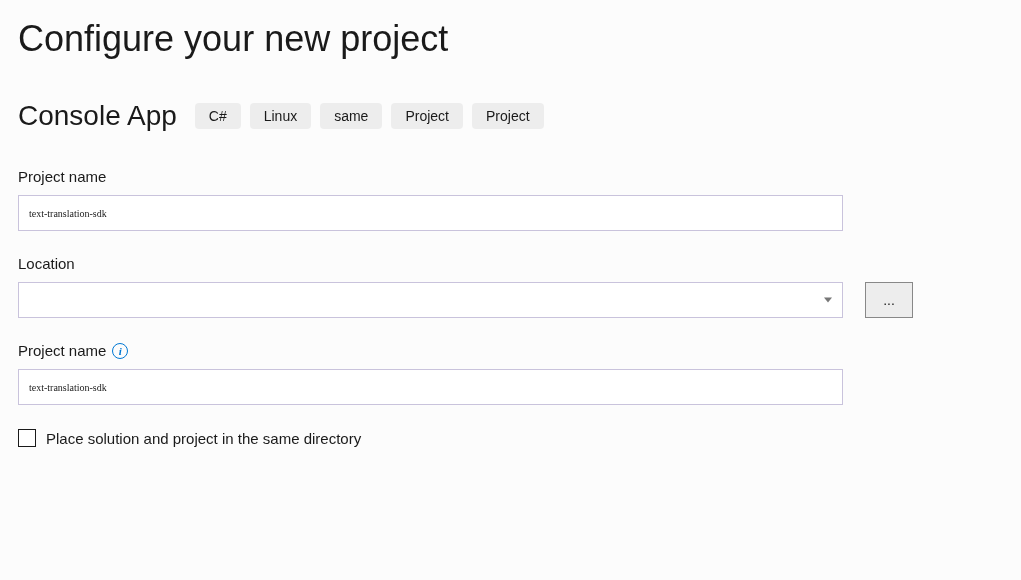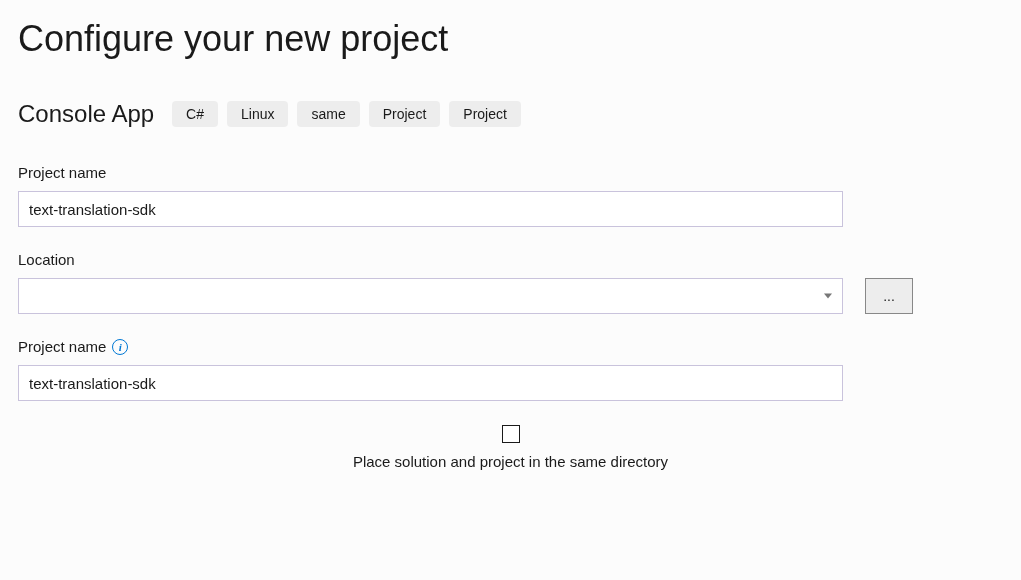--- a/index.html
+++ b/index.html
@@ -21,21 +21,21 @@
       margin-bottom: 40px;
       color: #1a1a1a;
     }
     .template-row {
       display: flex;
       align-items: center;
       gap: 18px;
       margin-bottom: 36px;
     }
     .template-name {
-      font-size: 24px;
+      font-size: 28px;
       font-weight: 400;
       color: #1a1a1a;
     }
     .tags {
       display: flex;
       gap: 9px;
     }
     .tag {
       background: #ededed;
       border-radius: 4px;
@@ -58,23 +58,23 @@
       display: flex;
       align-items: stretch;
       gap: 22px;
     }
     .text-input {
       width: 825px;
       height: 36px;
       border: 1px solid #c9c3dc;
       background: #fff;
       padding: 6px 10px;
-      font-size: 15px;
+      font-size: 10px;
       color: #1a1a1a;
-      font-family: Liberation Sans, sans-serif;
+      font-family: Liberation Serif, serif;
     }
     .combo-input {
       position: relative;
       width: 825px;
       height: 36px;
       border: 1px solid #c9c3dc;
       background: #fff;
       display: flex;
       align-items: center;
       padding: 6px 10px;
@@ -115,21 +115,20 @@
       font-weight: 700;
       color: #0078d4;
       font-style: italic;
       font-family: Georgia, serif;
     }
     .checkbox-row {
       display: flex;
       align-items: center;
       gap: 10px;
       margin-top: 20px;
-      flex-direction: column;
     }
     .checkbox {
       width: 18px;
       height: 18px;
       border: 1.5px solid #1a1a1a;
       background: #fff;
       cursor: pointer;
     }
     .checkbox-label {
       font-size: 15px;

